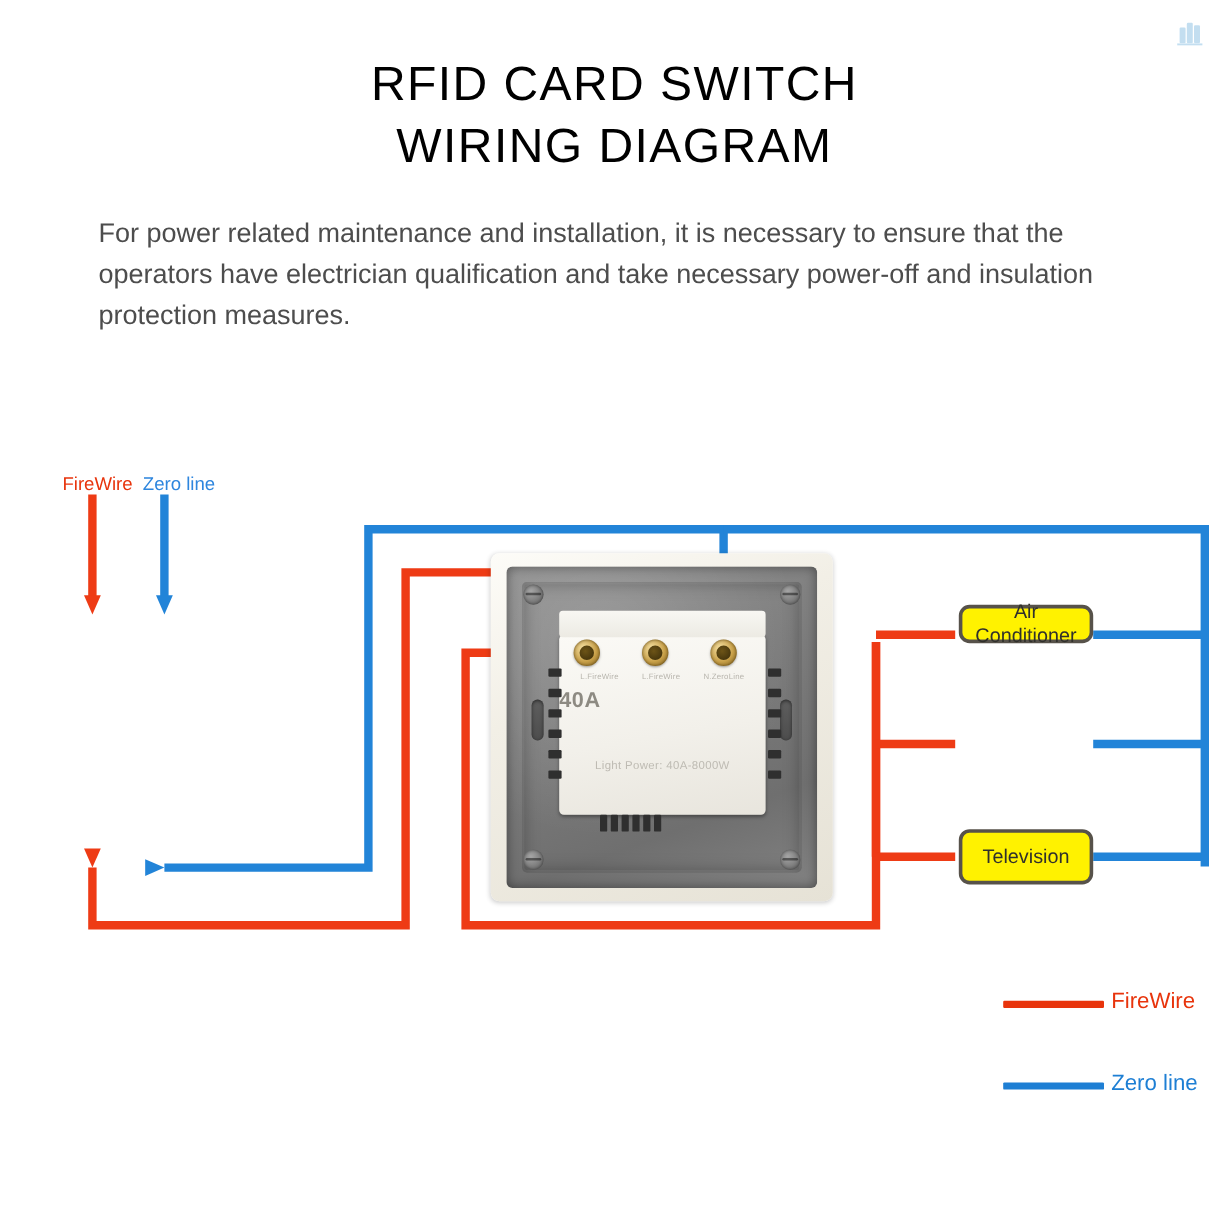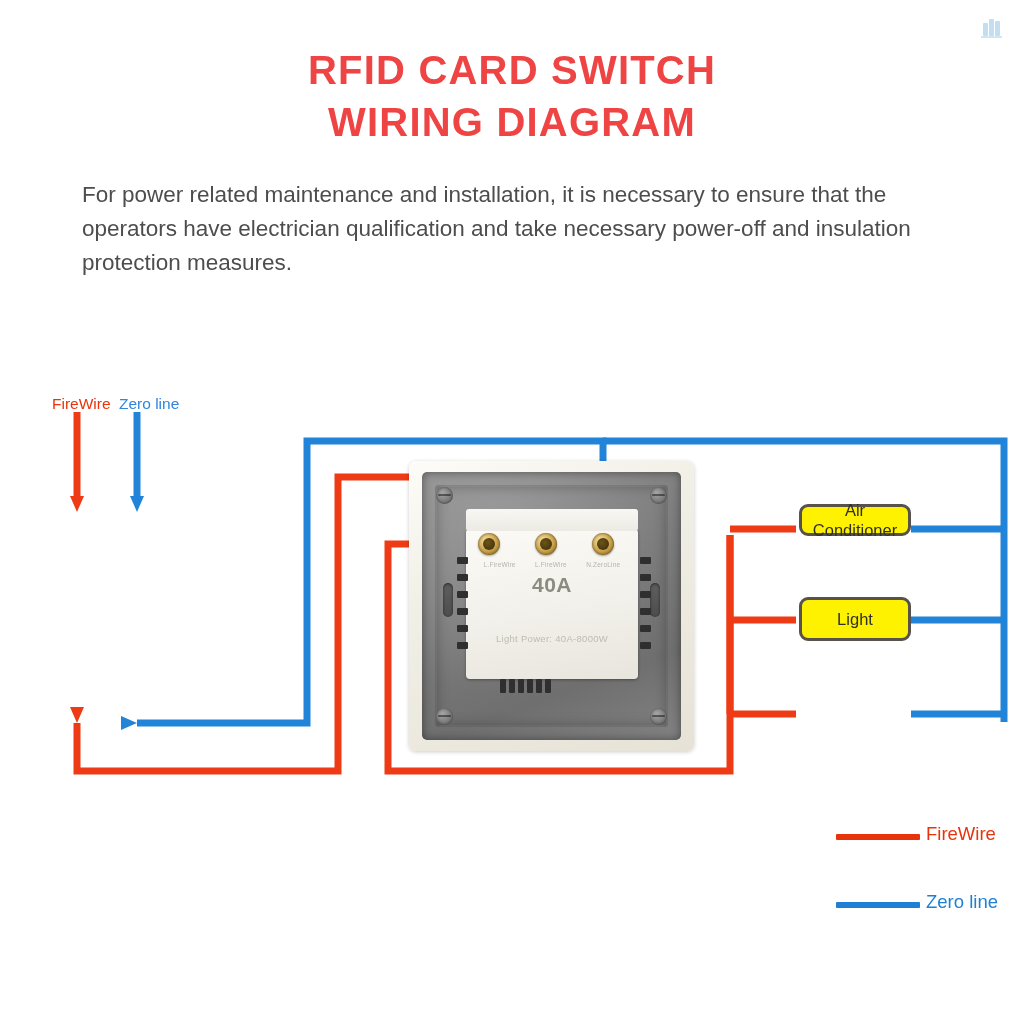--- a/index.html
+++ b/index.html
@@ -7,21 +7,21 @@
   body{
     width:1024px;height:1024px;position:relative;overflow:hidden;
     font-family:"Liberation Sans", sans-serif;
     -webkit-font-smoothing:antialiased;
   }
   #stage{position:absolute;inset:0;width:1024px;height:1024px;background:#fff;}
 
   
   #title-block{position:absolute;left:0;top:44px;width:1024px;text-align:center;}
   .title-line{
-    color:#ef4444;font-weight:bold;font-size:40px;letter-spacing:1.2px;
+    color:#000000;font-weight:normal;font-size:40px;letter-spacing:1.2px;
     line-height:52px;white-space:nowrap;
   }
   #subtitle{
     position:absolute;left:82px;top:178px;width:860px;text-align:left;
     color:#4d4d4d;font-size:22.5px;line-height:34px;
   }
 
   
   #watermark{position:absolute;right:16px;top:10px;width:34px;height:34px;opacity:.72;}
 
@@ -131,22 +131,22 @@
     background:linear-gradient(170deg,#fbfaf6 0%,#f2f0ea 55%,#e8e5dd 100%);
     box-shadow:0 1px 3px rgba(0,0,0,.35);
   }
   .mod-top-strip{
     position:absolute;left:0;top:-20px;width:172px;height:22px;border-radius:3px;
     background:linear-gradient(180deg,#f8f7f3,#eceae3);
   }
   .mod-text-row{position:absolute;left:0;top:32px;width:172px;
     display:flex;justify-content:space-around;padding:0 8px;box-sizing:border-box;}
   .mod-term-lbl{font-size:6.5px;color:#b7b4ac;letter-spacing:.2px;white-space:nowrap;}
-  #mod-amp{position:absolute;left:0;top:44px;width:172px;text-align:center;
-    font-size:21px;font-weight:bold;color:#8d8a82;letter-spacing:.5px;}
+  #mod-amp{position:absolute;left:0;top:44px;width:172px;text-align:left;
+    font-size:18px;font-weight:bold;color:#8d8a82;letter-spacing:.5px;}
   #mod-power{position:absolute;left:0;top:104px;width:172px;text-align:center;
     font-size:9.5px;color:#bebbb3;letter-spacing:.3px;}
   .mod-teeth{position:absolute;display:flex;gap:3px;}
   .tooth{background:#2f2f2f;border-radius:1px;}
   .teeth-l{left:-9px;top:28px;flex-direction:column;}
   .teeth-r{left:174px;top:28px;flex-direction:column;}
   .teeth-l .tooth,.teeth-r .tooth{width:11px;height:7px;margin-bottom:7px;}
   .teeth-b{left:34px;top:150px;}
   .teeth-b .tooth{width:6px;height:14px;}
 
@@ -293,21 +293,21 @@
           <span class="tooth"></span>
       </div>
     </div>
 
     <div class="brass" style="left:69px;top:72px;"></div>
     <div class="brass" style="left:126px;top:72px;"></div>
     <div class="brass" style="left:183px;top:72px;"></div>
   </div>
 
   <div class="load-box" id="load-0">Air Conditioner</div>
-  <div class="load-box" id="load-1">Light</div>
+  <div class="load-box" id="load-2">Television</div>
 
   <div id="legend">
     <div class="leg-row">
       <div class="leg-line" style="background:#E8340C;"></div>
       <div class="leg-txt" style="color:#E8340C;">FireWire</div>
     </div>
     <div class="leg-row">
       <div class="leg-line" style="background:#1E7FD4;"></div>
       <div class="leg-txt" style="color:#1E7FD4;">Zero line</div>
     </div>

